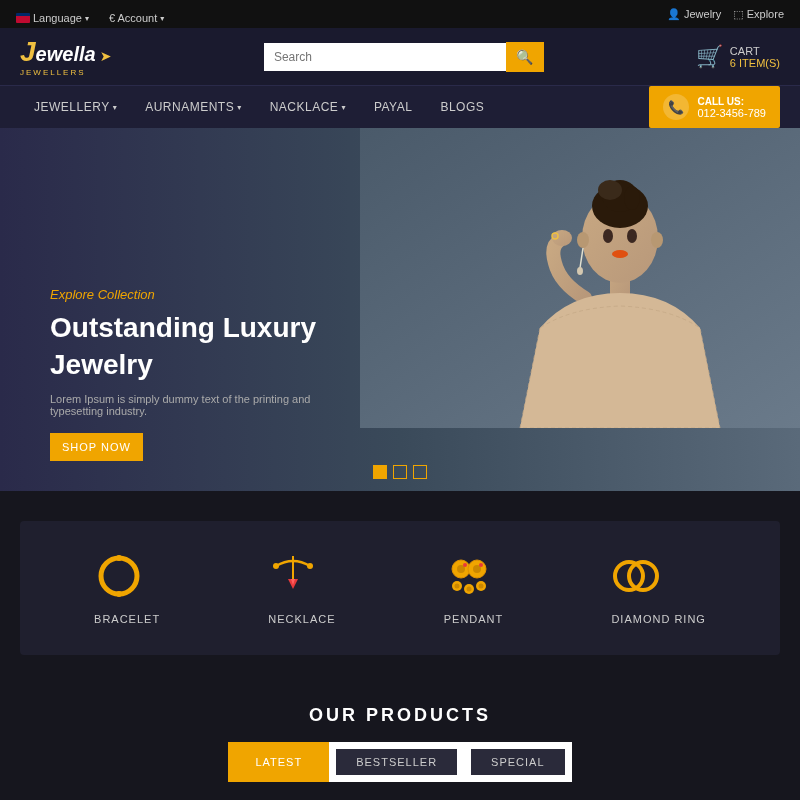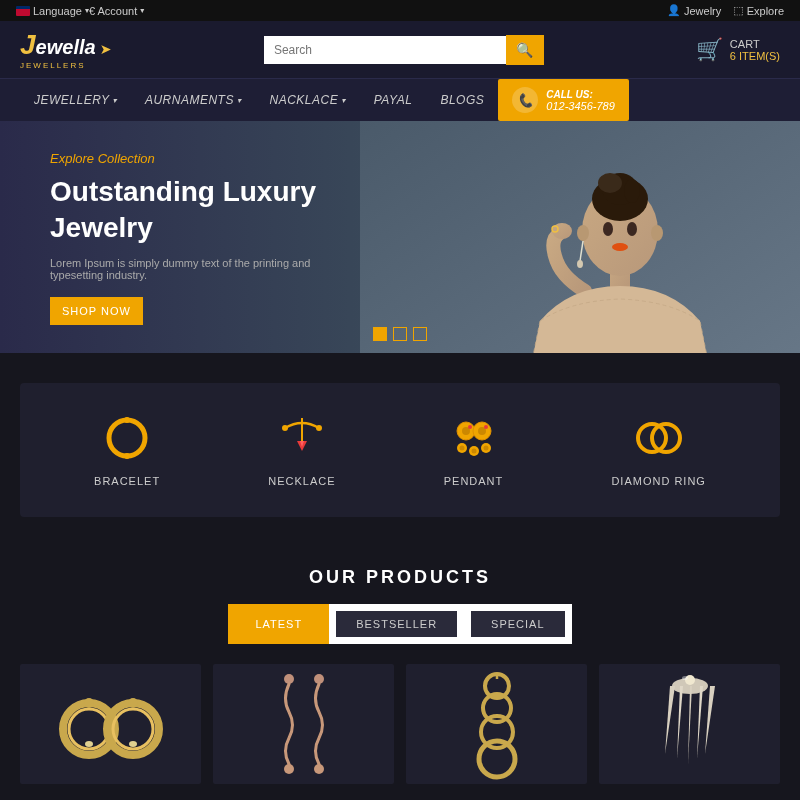--- a/index.html
+++ b/index.html
@@ -8,21 +8,21 @@
     
     .top-bar {
       background: #111;
       display: flex;
       justify-content: space-between;
       align-items: center;
       padding: 4px 16px;
       font-size: 11px;
       color: #ccc;
     }
-    .top-bar-left { display: flex; gap: 0; align-items: center; }
+    .top-bar-left { display: flex; gap: 20px; align-items: center; margin-top: 8px; }
     .top-bar-right { display: flex; gap: 12px; align-items: center; }
     .top-bar-item { display: flex; align-items: center; gap: 3px; cursor: pointer; }
     .flag { width: 14px; height: 10px; background: linear-gradient(180deg, #002868 33%, #BF0A30 33%); display: inline-block; border-radius: 1px; }
 
     
     .header {
       background: #1a1a2e;
       display: flex;
       align-items: center;
       justify-content: space-between;
@@ -39,46 +39,46 @@
     .header-right { display: flex; align-items: center; gap: 16px; }
     .cart-icon { display: flex; align-items: center; gap: 6px; cursor: pointer; }
     .cart-text { font-size: 11px; color: #ccc; }
     .cart-count { font-size: 11px; color: #f0c040; }
 
     
     .nav {
       background: #1e1e35;
       display: flex;
       align-items: center;
+      justify-content: space-between;
       padding: 0 20px;
-      font-style: italic;
     }
     .nav-left { display: flex; align-items: center; }
     .nav-item { padding: 12px 14px; font-size: 12px; color: #ccc; cursor: pointer; display: flex; align-items: center; gap: 3px; text-transform: uppercase; letter-spacing: 0.5px; }
     .call-btn {
       background: #f0a500;
       color: #fff;
       padding: 8px 14px;
       font-size: 11px;
       display: flex;
       align-items: center;
       gap: 8px;
       cursor: pointer;
       border-radius: 2px;
     }
     .call-circle { width: 26px; height: 26px; background: rgba(255,255,255,0.2); border-radius: 50%; display: flex; align-items: center; justify-content: center; font-size: 13px; }
 
     
     .hero {
       position: relative;
-      height: 232px;
+      height: 363px;
       background: linear-gradient(135deg, #3a3a5c 0%, #4a5a6a 40%, #5a6a7a 100%);
       overflow: hidden;
       display: flex;
-      align-items: flex-start;
+      align-items: flex-end;
     }
     .hero-bg {
       position: absolute;
       top: 0; left: 0; right: 0; bottom: 0;
       background: linear-gradient(to right, #2a2a4a 0%, #3a4a5a 50%, #5a6a7a 100%);
     }
     .hero-content {
       position: relative;
       z-index: 2;
       padding: 30px 50px;
@@ -106,21 +106,21 @@
       padding: 30px 20px;
     }
     .categories-inner {
       background: #1f1f2e;
       display: flex;
       justify-content: space-around;
       align-items: center;
       padding: 30px 20px;
       border-radius: 4px;
     }
-    .cat-item { display: flex; flex-direction: column; align-items: center; gap: 12px; cursor: pointer; }
+    .cat-item { display: flex; flex-direction: column; gap: 12px; cursor: pointer; }
     .cat-icon { font-size: 36px; color: #f0a500; }
     .cat-label { font-size: 11px; color: #ccc; letter-spacing: 1px; text-transform: uppercase; }
 
     
     .products { background: #16161e; padding: 20px; }
     .products-header { text-align: center; margin-bottom: 16px; }
     .products-title { font-size: 18px; font-weight: bold; color: #fff; letter-spacing: 3px; text-transform: uppercase; }
     .products-tabs { display: flex; justify-content: center; gap: 0; margin-bottom: 20px; }
     .tab-btn { padding: 7px 20px; font-size: 11px; cursor: pointer; border: 7px solid #ffffff; background: #2a2a3a; color: #ccc; text-transform: uppercase; letter-spacing: 1px; }
     .tab-btn.active { background: #f0a500; color: #fff; border-color: #f0a500; }

